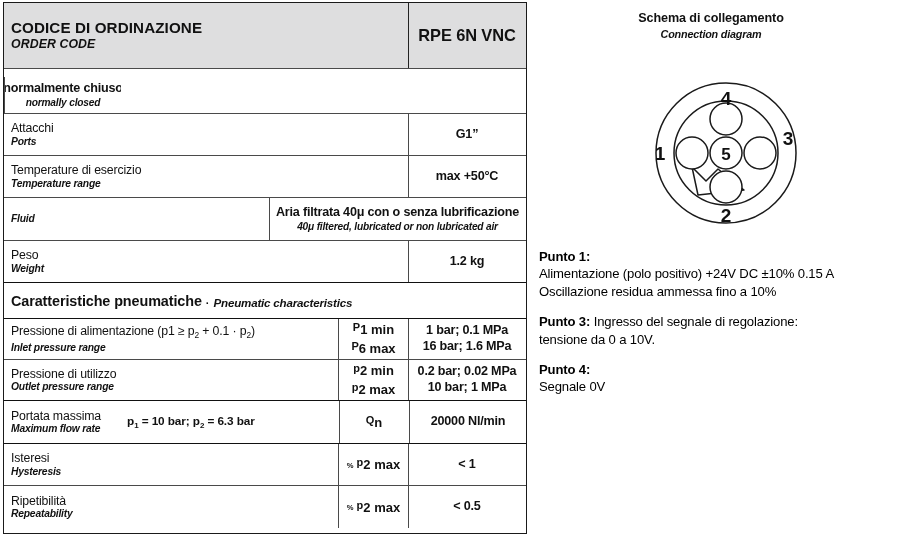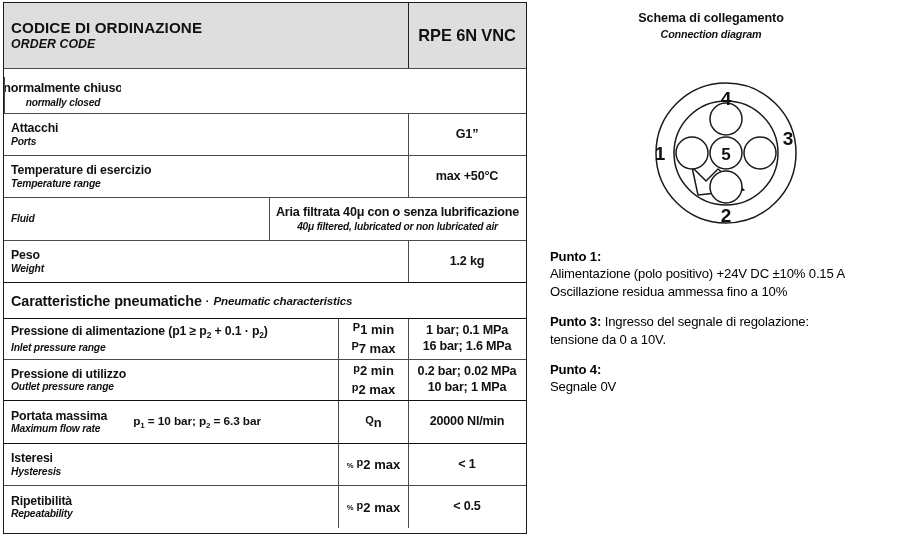--- a/index.html
+++ b/index.html
@@ -54,21 +54,21 @@
   
   .c-name   { width: 334px; }
   .c-sym    { width: 70px; }
   .c-val    { width: 117px; }
   .c-name-wide { width: 404px; }   
   .c-fluid-name { width: 265px; }
   .c-fluid-val  { width: 256px; }
   .c-full   { width: 521px; }
 
   .it {
-    font-weight: 700;
+    font-weight: 400;
     font-size: 12.3px;
     line-height: 1.18;
     letter-spacing: -0.15px;
     white-space: nowrap;
   }
   .en {
     font-style: italic;
     font-weight: 700;
     font-size: 10.3px;
     line-height: 1.2;
@@ -131,21 +131,21 @@
     letter-spacing: -0.1px;
     white-space: nowrap;
   }
   .sect-en {
     font-style: italic;
     font-weight: 700;
     font-size: 11.6px;
     letter-spacing: -0.2px;
     white-space: nowrap;
   }
-  .sect-line { display: flex; align-items: center; gap: 4px; }
+  .sect-line { display: flex; align-items: flex-end; gap: 4px; }
   .sect-dot { font-size: 11px; font-weight: 700; }
 
   .name-inline {
     display: flex;
     align-items: center;
     width: 100%;
   }
   .name-inline .stack { display: flex; flex-direction: column; }
   .formula {
     font-weight: 700;
@@ -157,21 +157,21 @@
   .formula sub { font-size: 8px; }
   .it sub { font-size: 8.4px; }
 
   
   .h-hdr   { height: 66px; }
   .h-nc    { height: 45px; flex-direction: column; }
   .h-std   { height: 42px; }
   .h-fluid { height: 43px; }
   .h-sect  { height: 36px; }
   .h-prs   { height: 41px; }
-  .h-flow  { height: 43px; }
+  .h-flow  { height: 43px; justify-content: space-between; }
   .h-hyst  { height: 42px; }
 
   
   #diagram-panel {
     position: absolute;
     left: 532px;
     top: 10px;
     width: 386px;
     height: 520px;
   }
@@ -203,21 +203,21 @@
   #notes {
     position: absolute;
     left: 7px;
     top: 238px;
     width: 379px;
     font-size: 13.1px;
     line-height: 1.33;
     letter-spacing: -0.15px;
     color: #000000;
   }
-  .note-block { margin-bottom: 13px; margin-left: 11px; }
+  .note-block { margin-bottom: 13px; }
   .note-block:last-child { margin-bottom: 0; }
   .note-lbl { font-weight: 700; }
   .note-line { display: block; white-space: nowrap; }
   .note-just {
     text-align: justify;
     text-align-last: left;
     white-space: normal;
   }
 </style>
 </head>
@@ -295,21 +295,21 @@
       </div>
     </div>
 
     <div class="row h-prs">
       <div class="cell c-name">
         <div class="it"><span>Pressione di alimentazione (p1 ≥ p</span><sub>2</sub><span> + 0.1 · p</span><sub>2</sub><span>)</span></div>
         <div class="en">Inlet pressure range</div>
       </div>
       <div class="cell ctr bl c-sym">
         <div class="sym"><span>P</span><sub>1 min</sub></div>
-        <div class="sym"><span>P</span><sub>7 max</sub></div>
+        <div class="sym"><span>P</span><sub>6 max</sub></div>
       </div>
       <div class="cell ctr bl c-val">
         <div class="val-main">1 bar; 0.1 MPa</div>
         <div class="val-main">16 bar; 1.6 MPa</div>
       </div>
     </div>
 
     <div class="row h-prs thick-bottom">
       <div class="cell c-name">
         <div class="it">Pressione di utilizzo</div>

